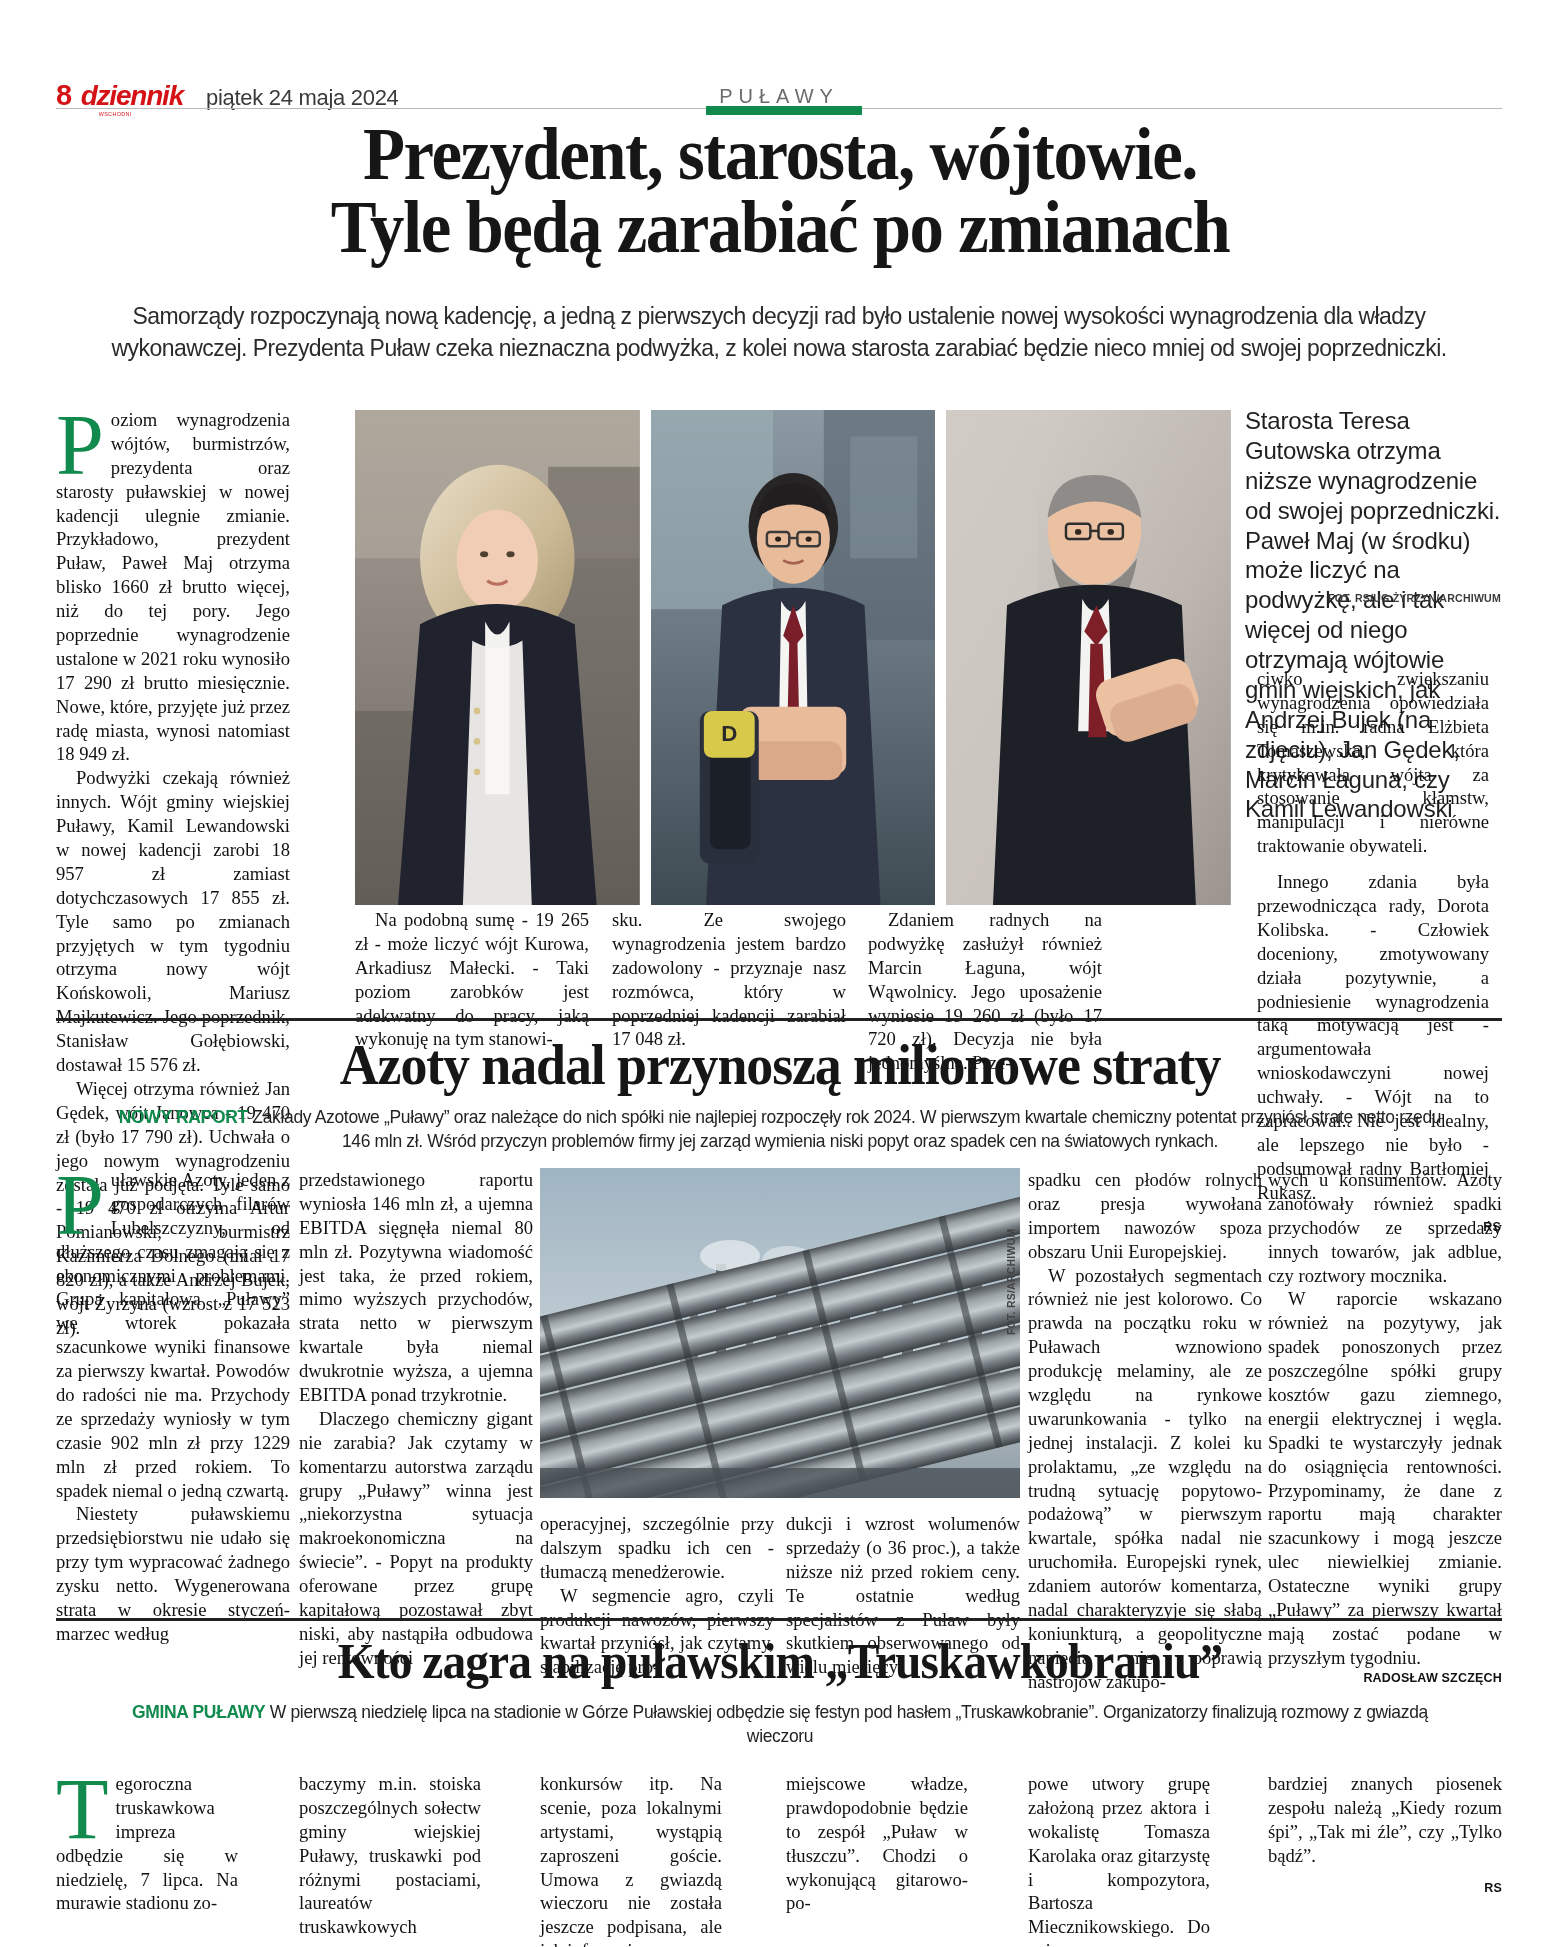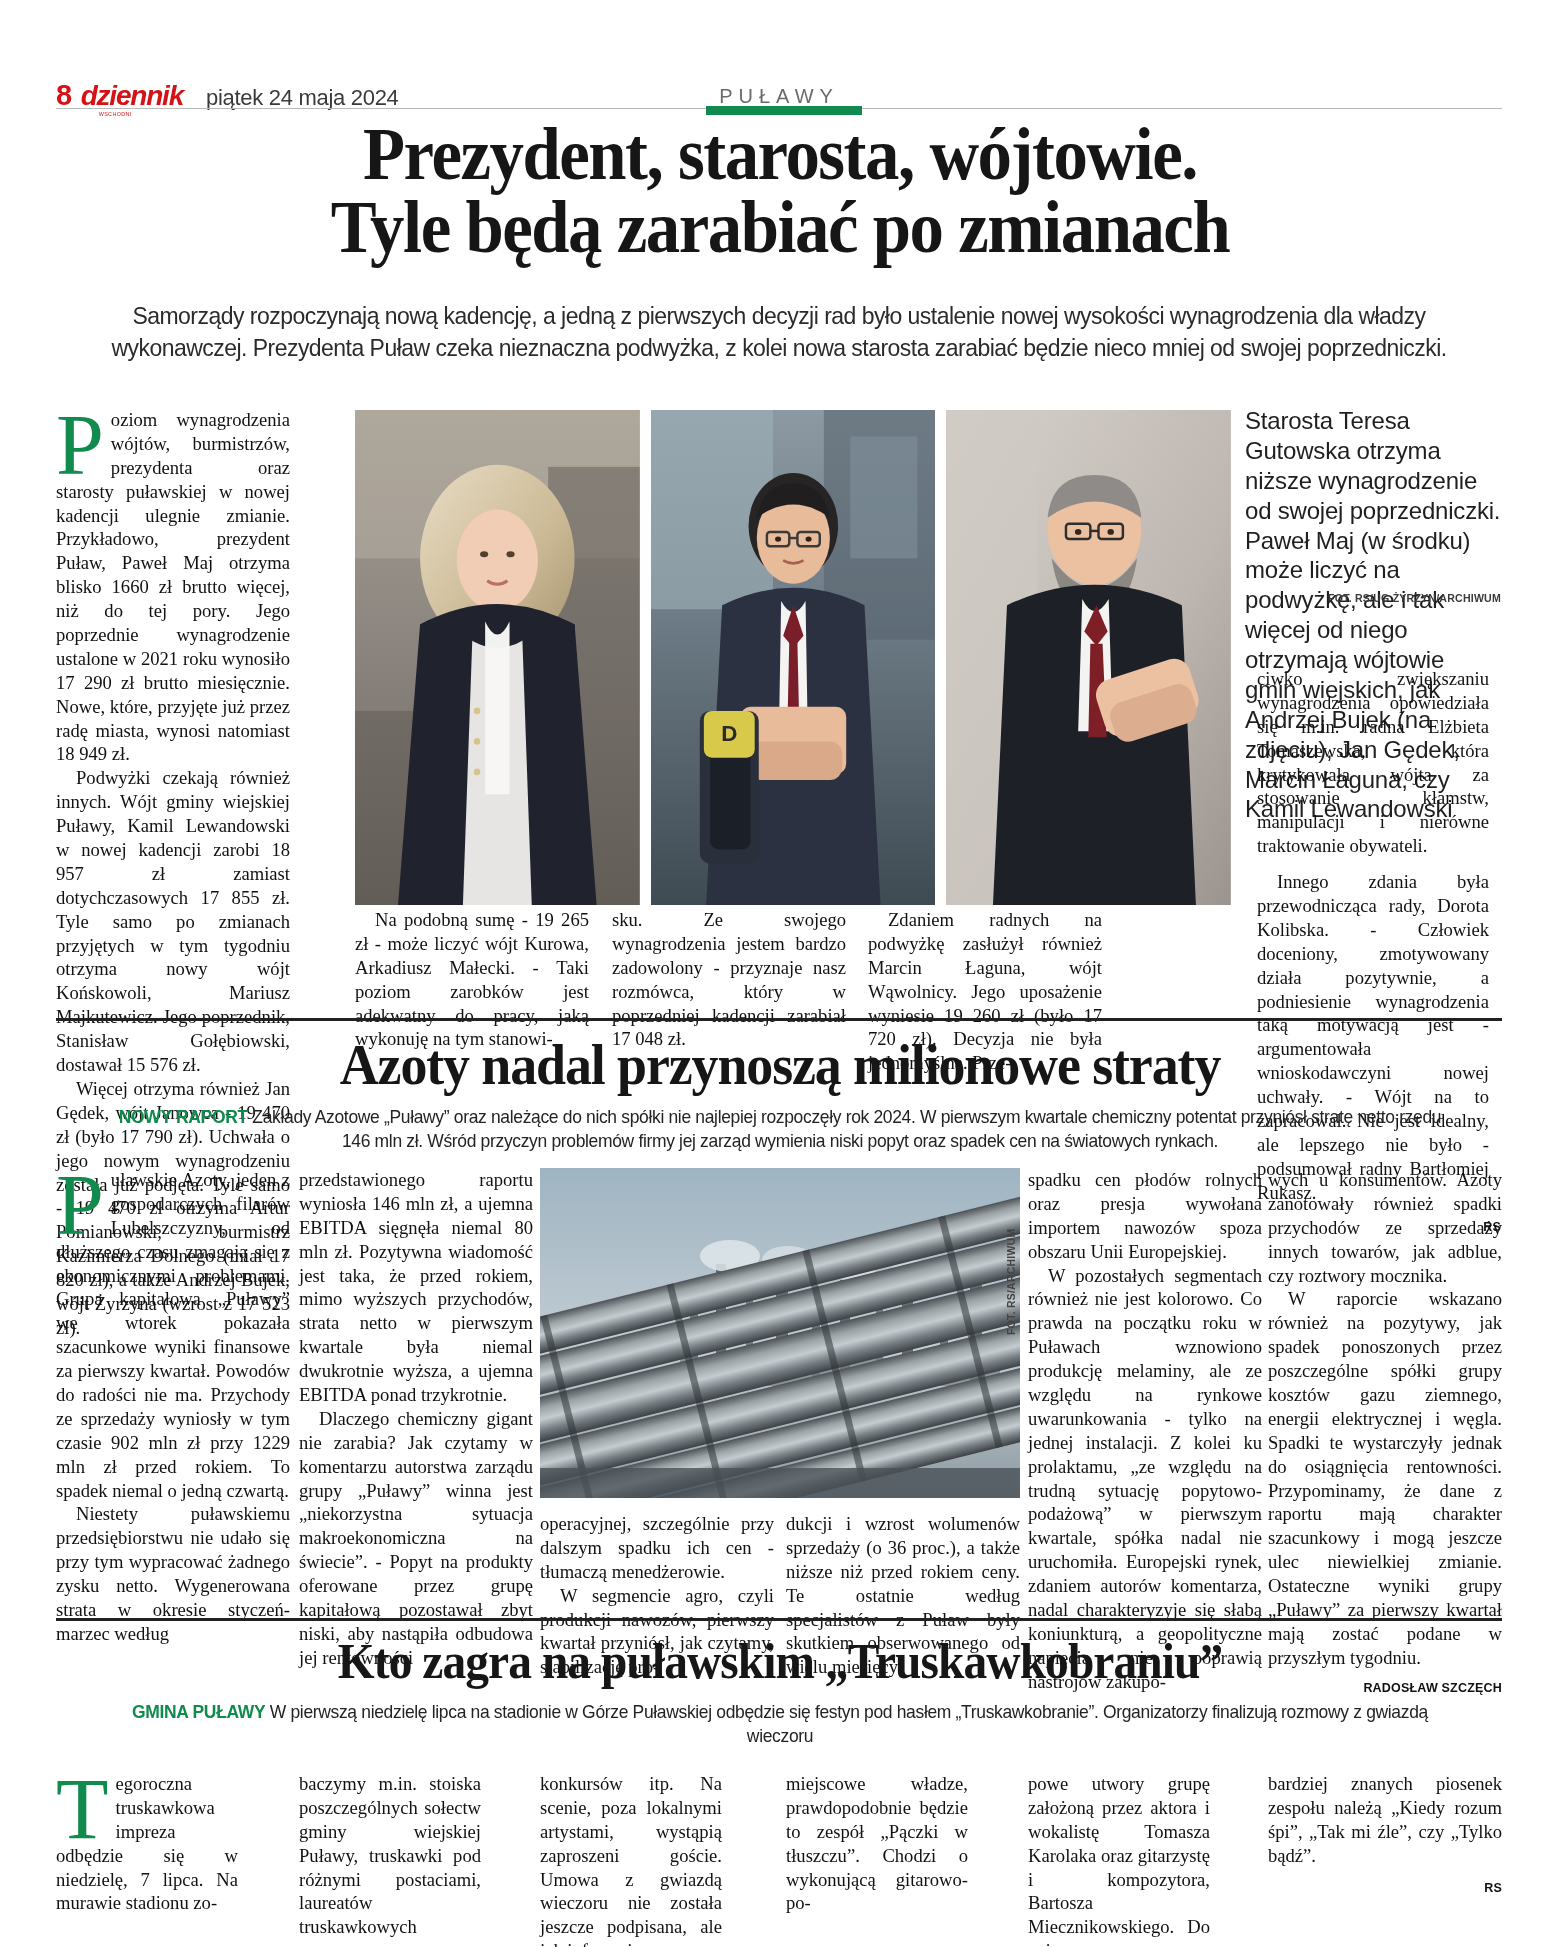--- a/index.html
+++ b/index.html
@@ -407,41 +407,41 @@
   </div>
 
   <div class="a2-col" style="left:1028px;top:1168px;width:234px;">
     <p class="first" style="text-indent:0;">spadku cen płodów rolnych oraz presja wywołana importem nawozów spoza obszaru Unii Europejskiej.</p>
     <p>W pozostałych segmentach również nie jest kolorowo. Co prawda na początku roku w Puławach wznowiono produkcję melaminy, ale ze względu na rynkowe uwarunkowania - tylko na jednej instalacji. Z kolei ku prolaktamu, „ze względu na trudną sytuację popytowo-podażową” w pierwszym kwartale, spółka nadal nie uruchomiła. Europejski rynek, zdaniem autorów komentarza, nadal charakteryzyje się słabą koniunkturą, a geopolityczne napięcia nie poprawią nastrojów zakupo-</p>
   </div>
 
   <div class="a2-col" style="left:1268px;top:1168px;width:234px;">
     <p class="first" style="text-indent:0;">wych u konsumentów. Azoty zanotowały również spadki przychodów ze sprzedaży innych towarów, jak adblue, czy roztwory mocznika.</p>
     <p>W raporcie wskazano również na pozytywy, jak spadek ponoszonych przez poszczególne spółki grupy kosztów gazu ziemnego, energii elektrycznej i węgla. Spadki te wystarczyły jednak do osiągnięcia rentowności. Przypominamy, że dane z raportu mają charakter szacunkowy i mogą jeszcze ulec niewielkiej zmianie. Ostateczne wyniki grupy „Puławy” za pierwszy kwartał mają zostać podane w przyszłym tygodniu.</p>
-    <div class="byline" style="margin-top:10px;">RADOSŁAW SZCZĘCH</div>
+    <div class="byline" style="">RADOSŁAW SZCZĘCH</div>
   </div>
 
   <div class="divider" style="top:1618px;"></div>
 
   <div class="h3-main">Kto zagra na puławskim „Truskawkobraniu”</div>
   <div class="deck3">
     <span class="kicker">GMINA PUŁAWY</span><span> W pierwszą niedzielę lipca na stadionie w Górze Puławskiej odbędzie się festyn pod hasłem „Truskawkobranie”. Organizatorzy finalizują rozmowy z gwiazdą wieczoru</span>
   </div>
 
   <div class="a3-col" style="left:56px;top:1772px;width:182px;">
     <p class="first"><span class="dropcap">T</span><span>egoroczna truskawkowa impreza odbędzie się w niedzielę, 7 lipca. Na murawie stadionu zo-</span></p>
   </div>
   <div class="a3-col" style="left:299px;top:1772px;width:182px;">
     <p class="first" style="text-indent:0;">baczymy m.in. stoiska poszczególnych sołectw gminy wiejskiej Puławy, truskawki pod różnymi postaciami, laureatów truskawkowych</p>
   </div>
   <div class="a3-col" style="left:540px;top:1772px;width:182px;">
     <p class="first" style="text-indent:0;">konkursów itp. Na scenie, poza lokalnymi artystami, wystąpią zaproszeni goście. Umowa z gwiazdą wieczoru nie została jeszcze podpisana, ale jak informują</p>
   </div>
   <div class="a3-col" style="left:786px;top:1772px;width:182px;">
-    <p class="first" style="text-indent:0;">miejscowe władze, prawdopodobnie będzie to zespół „Pączki w tłuszczu”. Chodzi o wykonującą gitarowo-po-</p>
+    <p class="first" style="text-indent:0;">miejscowe władze, prawdopodobnie będzie to zespół „Puław w tłuszczu”. Chodzi o wykonującą gitarowo-po-</p>
   </div>
   <div class="a3-col" style="left:1028px;top:1772px;width:182px;">
     <p class="first" style="text-indent:0;">powe utwory grupę założoną przez aktora i wokalistę Tomasza Karolaka oraz gitarzystę i kompozytora, Bartosza Miecznikowskiego. Do naj-</p>
   </div>
   <div class="a3-col" style="left:1268px;top:1772px;width:234px;">
     <p class="first" style="text-indent:0;">bardziej znanych piosenek zespołu należą „Kiedy rozum śpi”, „Tak mi źle”, czy „Tylko bądź”.</p>
     <div class="byline" style="margin-top:12px;">RS</div>
   </div>
 
 </div>

